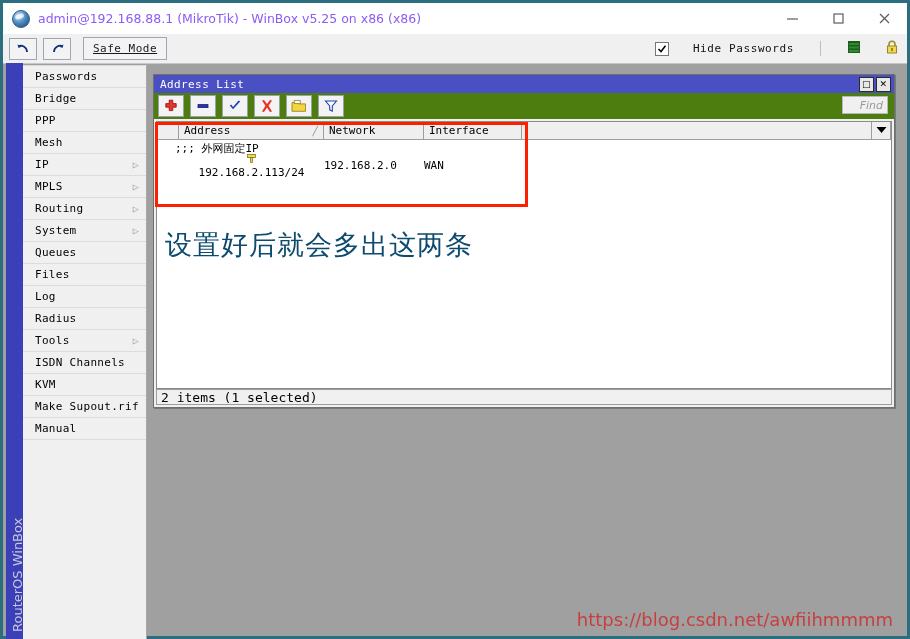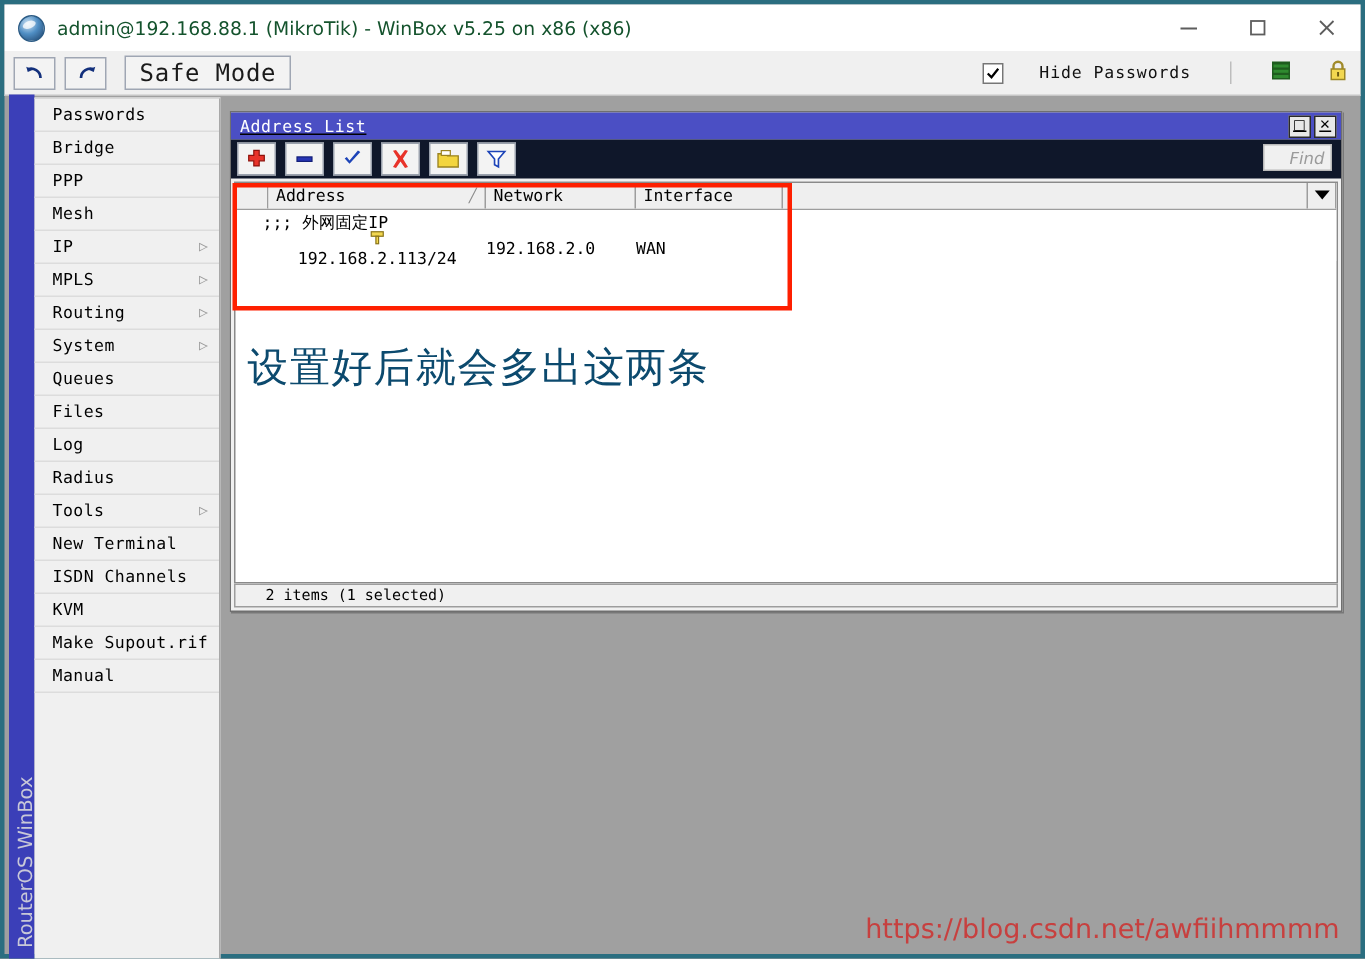--- a/index.html
+++ b/index.html
@@ -14,33 +14,33 @@
        border:3px solid #2b6e80;background:#a0a0a0;}
 
   
   .titlebar{position:absolute;left:0;top:0;width:904px;height:31px;background:#ffffff;
             display:flex;align-items:center;}
   .tb-globe{width:18px;height:18px;margin-left:9px;margin-right:8px;border-radius:50%;
             background:radial-gradient(circle at 35% 30%,#cfe4f5 0%,#4f8ec4 45%,#1d3f66 100%);
             border:1px solid #2c5c86;box-sizing:border-box;position:relative;flex:0 0 auto;}
   .tb-globe:after{content:"";position:absolute;left:2px;top:3px;width:9px;height:5px;
             background:rgba(255,255,255,.75);border-radius:50%;transform:rotate(-20deg);}
-  .tb-title{font-family:"DejaVu Sans","Liberation Sans",sans-serif;font-size:12.5px;color:#14532d;
+  .tb-title{font-family:"DejaVu Sans","Liberation Sans",sans-serif;font-size:12.5px;color:#8b5cf6;
             white-space:nowrap;}
   .tb-ctrls{margin-left:auto;display:flex;height:31px;}
   .tb-btn{width:46px;height:31px;display:flex;align-items:center;justify-content:center;color:#5d5d5d;}
   .tb-btn svg{display:block;}
 
   
   .toolbar{position:absolute;left:0;top:31px;width:904px;height:29px;background:#f0f0f0;
            border-bottom:1px solid #c6c6c6;display:flex;align-items:center;}
   .tbar-btn{width:26px;height:20px;margin-left:6px;background:#f3f3f3;
             border:1px solid #9fa6b3;display:flex;align-items:center;justify-content:center;}
   .safemode{margin-left:12px;height:21px;padding:0 9px;background:#f3f3f3;border:1px solid #9fa6b3;
-            display:flex;align-items:center;font-size:16px;color:#1a1a1a;letter-spacing:.5px;}
+            display:flex;align-items:center;font-size:11px;color:#1a1a1a;letter-spacing:.5px;text-decoration:underline;}
   .hidepw{margin-left:auto;display:flex;align-items:center;gap:24px;padding-right:8px;}
   .chk{width:12px;height:12px;border:1px solid #767676;background:#fff;position:relative;
        display:flex;align-items:center;justify-content:center;}
   .hidepw-label{font-size:11px;color:#111;letter-spacing:.6px;}
   .sep-v{width:1px;height:15px;background:#bdbdbd;margin:0 2px;}
 
   
   .bluestrip{position:absolute;left:3px;top:60px;width:17px;height:576px;background:#3b3fb8;}
   .vtext-wrap{position:absolute;left:3px;bottom:3px;width:17px;height:190px;overflow:hidden;}
   .vtext-inner{position:absolute;left:0;top:0;width:190px;height:17px;
@@ -51,28 +51,28 @@
   
   .menu{position:absolute;left:20px;top:62px;width:124px;height:574px;background:#f0f0f0;
         border-right:1px solid #a8a8a8;border-top:1px solid #d9d9d9;box-sizing:border-box;}
   .mi{height:22px;display:flex;align-items:center;padding-left:12px;box-sizing:border-box;
       border-bottom:1px solid #dcdcdc;color:#000;font-size:11px;letter-spacing:.3px;}
   .mi .arrow{margin-left:auto;margin-right:7px;color:#9a9a9a;font-size:10px;line-height:1;}
 
   
   .win{position:absolute;left:150px;top:71px;width:742px;height:334px;
        background:#f0f0f0;border:1px solid #6f6f6f;box-sizing:border-box;
-       box-shadow:1px 1px 0 rgba(0,0,0,.25);text-decoration:underline;}
+       box-shadow:1px 1px 0 rgba(0,0,0,.25);}
   .win-title{height:18px;background:#4b4fc4;display:flex;align-items:center;padding-left:6px;
              color:#fff;font-size:11px;letter-spacing:.4px;}
   .win-title-btns{margin-left:auto;display:flex;gap:2px;padding-right:3px;}
   .wtb{width:13px;height:13px;background:#e8e8e8;border:1px solid #2a2a2a;
        display:flex;align-items:center;justify-content:center;font-size:9px;color:#000;
        font-family:"DejaVu Sans","Liberation Sans",sans-serif;line-height:1;}
-  .win-toolbar{height:26px;background:#0f172a;display:flex;align-items:center;
+  .win-toolbar{height:26px;background:#4d7c0f;display:flex;align-items:center;
                padding:0 4px;position:relative;}
   .ibtn{width:24px;height:20px;margin-right:6px;background:#f3f3f3;border:1px solid #9aa1ad;
         display:flex;align-items:center;justify-content:center;}
   .findbox{position:absolute;right:6px;top:3px;width:46px;height:18px;background:#f0f0f0;
            border:1px solid #b9b9b9;color:#9a9a9a;font-style:italic;font-size:11px;
            font-family:"DejaVu Sans","Liberation Sans",sans-serif;
            display:flex;align-items:center;justify-content:flex-end;padding-right:4px;box-sizing:border-box;}
 
   
   .tablewrap{position:absolute;left:2px;top:46px;width:736px;height:268px;background:#fff;
@@ -92,21 +92,21 @@
   .row.selband{background:#9ec1ea;}
   .cmt{padding-left:18px;white-space:nowrap;}
   .c-addr{width:167px;box-sizing:border-box;padding-left:22px;display:flex;align-items:center;gap:2px;flex-direction:column;}
   .c-net{width:100px;box-sizing:border-box;}
   .c-if{width:98px;box-sizing:border-box;}
   .pinicon{width:11px;height:11px;flex:0 0 auto;}
   .selgroup{border:1px dotted #555;box-sizing:border-box;}
 
   .statusbar{position:absolute;left:2px;bottom:2px;width:736px;height:16px;background:#f0f0f0;
              border:1px solid #9d9d9d;box-sizing:border-box;display:flex;align-items:center;
-             padding-left:20px;font-size:10px;color:#000;}
+             padding-left:4px;font-size:13px;color:#000;}
 
   
   .redbox{position:absolute;left:152px;top:119px;width:373px;height:85px;
           border:3px solid #fe1f00;box-sizing:border-box;pointer-events:none;}
   .redtext{position:absolute;left:162px;top:224px;font-family:"DejaVu Sans","Liberation Sans",sans-serif;
            font-size:27px;color:#0c4a6e;white-space:nowrap;letter-spacing:1px;}
 
   .watermark{position:absolute;right:14px;bottom:6px;font-family:"DejaVu Sans","Liberation Sans",sans-serif;
              font-size:18px;color:#c7403f;white-space:nowrap;}
 </style>
@@ -223,23 +223,20 @@
       </div>
     <div class="mi">
         <span>Log</span>
       </div>
     <div class="mi">
         <span>Radius</span>
       </div>
     <div class="mi">
         <span>Tools</span>
         <span class="arrow">▷</span>
-      </div>
-    <div class="mi">
-        <span>New Terminal</span>
       </div>
     <div class="mi">
         <span>ISDN Channels</span>
       </div>
     <div class="mi">
         <span>KVM</span>
       </div>
     <div class="mi">
         <span>Make Supout.rif</span>
       </div>

